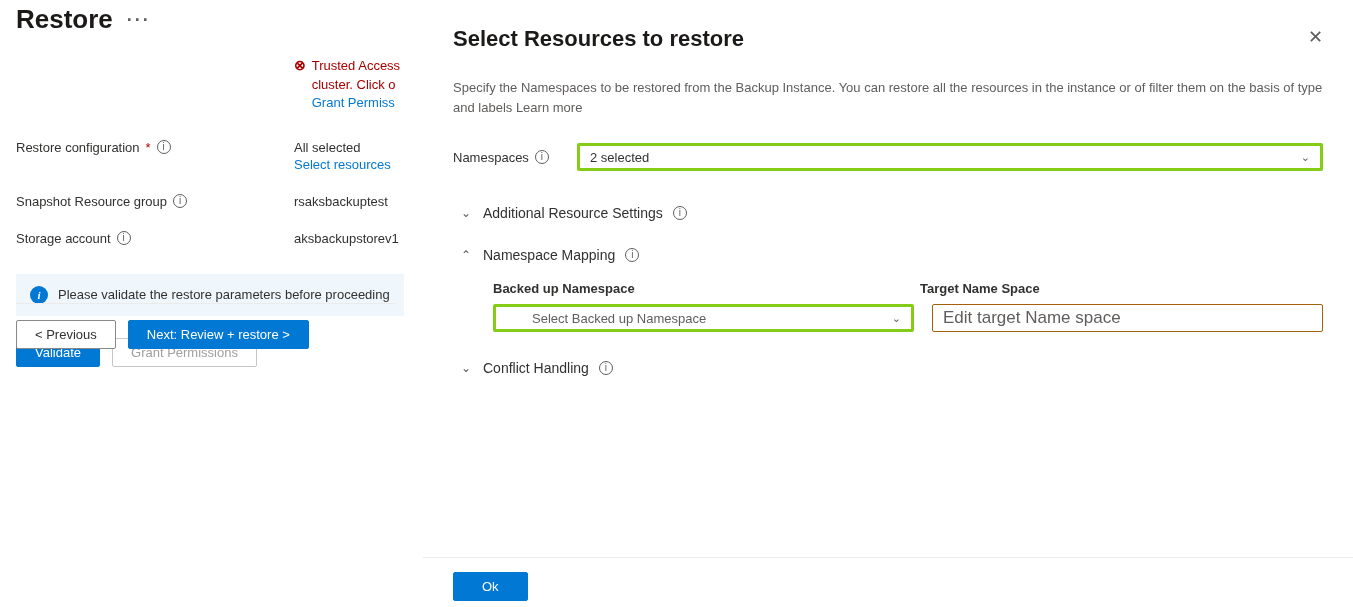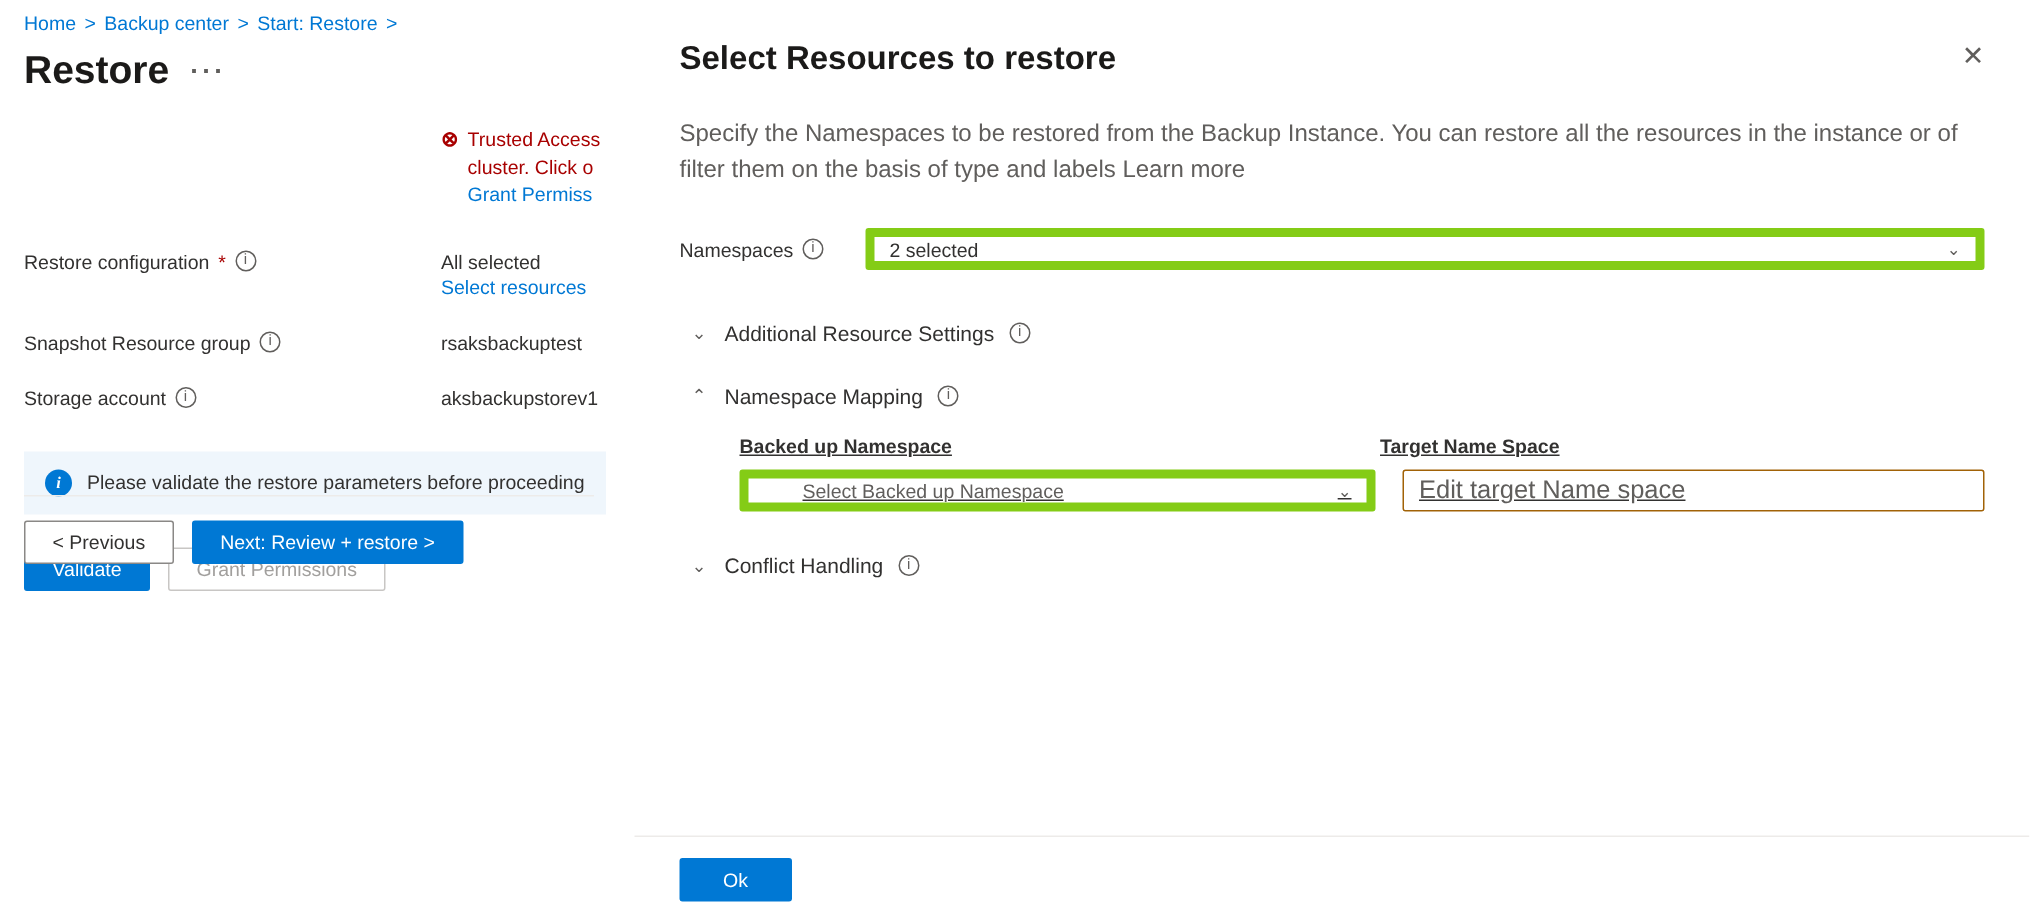--- a/index.html
+++ b/index.html
@@ -28,49 +28,41 @@
   .btn { font-size:13px; padding:6px 18px; border-radius:2px; cursor:pointer; border:1px solid transparent; }
   .btn-primary { background:#0078d4; color:#fff; border-color:#0078d4; }
   .btn-secondary { background:#fff; color:#323130; border:1px solid #8a8886; }
   .btn-dim { background:#fff; color:#a19f9d; border:1px solid #c8c6c4; }
   .footer-nav { position:absolute; left:16px; bottom:18px; display:flex; gap:12px; padding-top:16px; border-top:1px solid #edebe9; width:380px; }
   .panel { position:absolute; top:16px; right:0; width:930px; height:607px; background:#fff; display:flex; flex-direction:column; }
   .panel-head { padding:10px 30px 0; display:flex; align-items:flex-start; justify-content:space-between; }
   .panel-title { font-size:22px; font-weight:600; color:#1b1a19; }
   .close-x { font-size:18px; color:#605e5c; cursor:pointer; font-weight:300; }
   .panel-body { padding:26px 30px 0; flex:1; overflow:auto; }
-  .panel-desc { color:#605e5c; font-size:16px; line-height:1.5; margin-bottom:26px; }
+  .panel-desc { color:#605e5c; font-size:13px; line-height:1.5; margin-bottom:26px; }
   .ns-row { display:flex; align-items:center; gap:14px; margin-bottom:26px;justify-content:space-between; }
   .ns-label { font-size:13px; display:flex; align-items:center; gap:6px; min-width:110px; }
-  .dropdown { flex:1; border:6px solid #84cc16; border-radius:2px; height:28px; display:flex; align-items:center; justify-content:space-between; padding:0 10px; font-size:13px; cursor:pointer; }
+  .dropdown { flex:1; border:3px solid #84cc16; border-radius:2px; height:28px; display:flex; align-items:center; justify-content:space-between; padding:0 10px; font-size:13px; cursor:pointer; }
   .chev { font-size:11px; color:#605e5c; }
   .acc { margin:10px 0 10px 6px; }
   .acc-head { display:flex; align-items:center; gap:10px; font-size:14px; color:#323130; padding:8px 0; cursor:pointer; }
   .acc-chev { width:14px; text-align:center; color:#605e5c; font-size:12px; }
-  .acc-body { padding:10px 0 10px 34px;text-decoration:underline; }
+  .acc-body { padding:10px 0 10px 34px; }
   .map-head { display:flex; gap:24px; margin-bottom:8px; }
   .map-head > div { flex:1; font-weight:600; font-size:13px; }
   .map-row { display:flex; gap:18px; }
   .map-row .dropdown { flex:1; color:#605e5c;padding-left:36px; }
   .textin { flex:1; border:1px solid #a16207; border-radius:2px; height:28px; padding:0 10px; font-size:17px; color:#605e5c; display:flex; align-items:center; }
   .panel-footer { border-top:1px solid #edebe9; padding:14px 30px 22px; }
   .left { position:absolute; left:0; top:0; width:420px; }
 </style>
 </head>
 <body>
 
 <div class="left">
-  <div class="breadcrumbs">
-    <a class="link">Home</a>
-    <span class="crumb-sep">&gt;</span>
-    <a class="link">Backup center</a>
-    <span class="crumb-sep">&gt;</span>
-    <a class="link">Start: Restore</a>
-    <span class="crumb-sep">&gt;</span>
-  </div>
   <div class="page-title">
     <span>Restore</span>
     <span class="title-more">···</span>
   </div>
   <div class="main-body">
     <div class="warning-row">
       <span class="err-icon">⊗</span>
       <div>
         <span class="warn-text">Trusted Access</span><br>
         <span class="warn-text">cluster. Click o</span><br>

